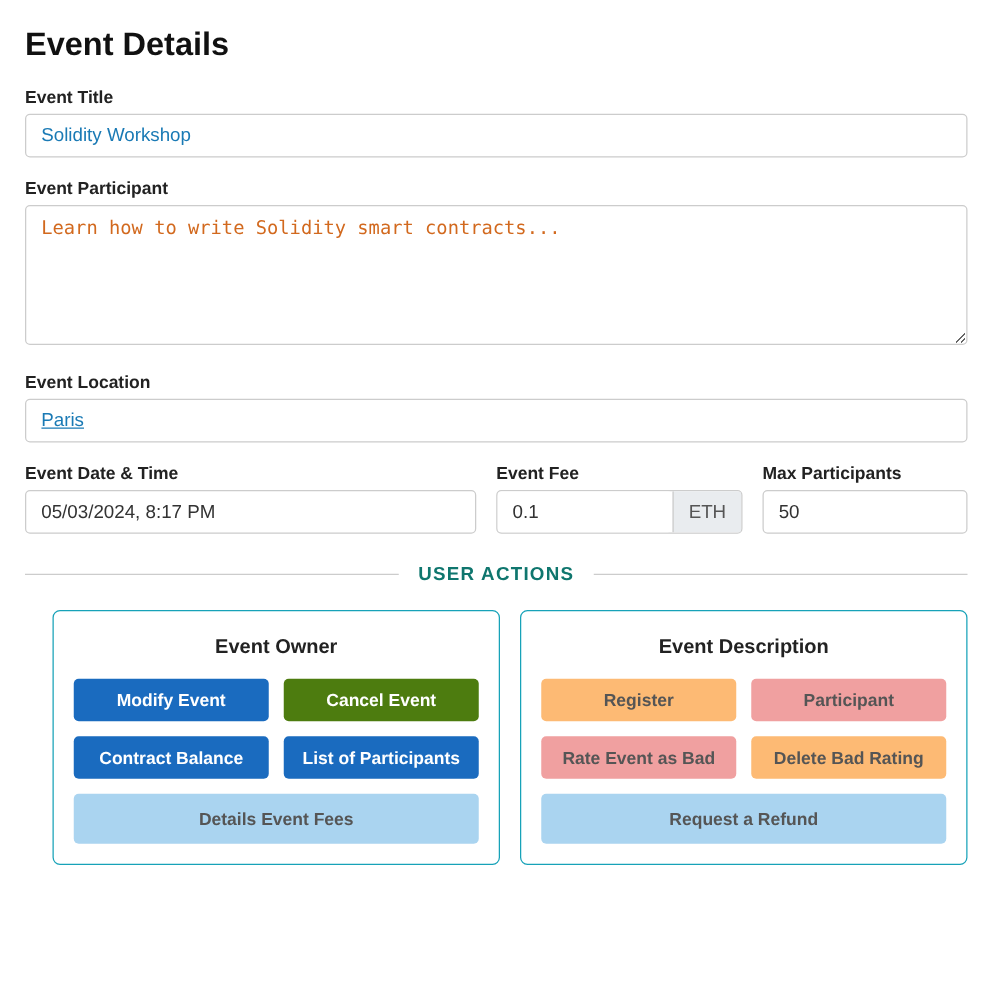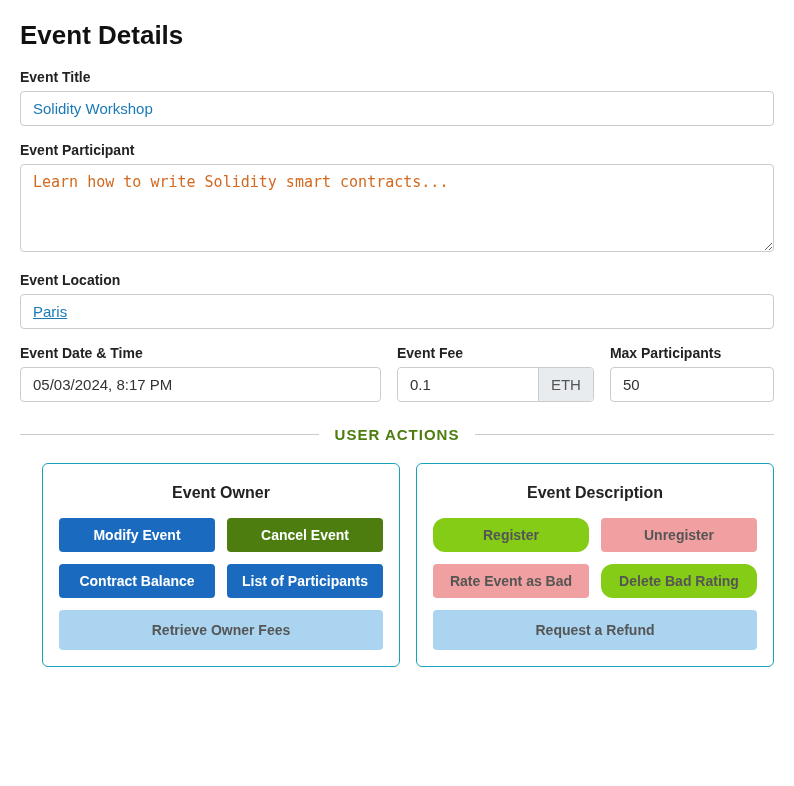--- a/index.html
+++ b/index.html
@@ -33,21 +33,21 @@
       width: 100%;
       border: 1px solid #ccc;
       border-radius: 4px;
       padding: 8px 12px;
       font-size: 15px;
       color: #333;
       outline: none;
     }
 
     textarea {
-      height: 88px;
+      height: 112px;
       resize: vertical;
       color: #d2691e;
     }
 
     input[type="text"] {
       color: #333;
     }
 
     .event-title-input {
       color: #1a7ab5 !important;
@@ -110,21 +110,21 @@
     .divider-section hr {
       flex: 1;
       border: none;
       border-top: 1px solid #ccc;
     }
 
     .divider-label {
       padding: 0 16px;
       font-size: 15px;
       font-weight: bold;
-      color: #4d7c0f;
+      color: #0f766e;
       letter-spacing: 1px;
     }
 
     .user-actions-row {
       display: flex;
       gap: 16px;
       margin-left: 22px;
     }
 
     .panel {
@@ -164,23 +164,22 @@
       background: #1a6bbf;
       color: #fff;
     }
 
     .btn-red {
       background: #4d7c0f;
       color: #fff;
     }
 
     .btn-light-blue {
-      background: #84cc16;
-      color: #555;
-      border-radius: 12px;
+      background: #fdba74;
+      color: #555;
     }
 
     .btn-light-red {
       background: #f0a0a0;
       color: #555;
     }
 
     .btn-full {
       width: 100%;
       background: #aad4f0;
@@ -251,30 +250,30 @@
       <button class="btn btn-blue">Modify Event</button>
       <button class="btn btn-red">Cancel Event</button>
     </div>
 
     <div class="btn-row">
       <button class="btn btn-blue">Contract Balance</button>
       <button class="btn btn-blue">List of Participants</button>
     </div>
 
     <div class="btn-full-row">
-      <button class="btn-full">Retrieve Owner Fees</button>
+      <button class="btn-full">Details Event Fees</button>
     </div>
   </div>
 
   <div class="panel">
     <div class="panel-title">Event Description</div>
 
     <div class="btn-row">
       <button class="btn btn-light-blue">Register</button>
-      <button class="btn btn-light-red">Unregister</button>
+      <button class="btn btn-light-red">Participant</button>
     </div>
 
     <div class="btn-row">
       <button class="btn btn-light-red">Rate Event as Bad</button>
       <button class="btn btn-light-blue">Delete Bad Rating</button>
     </div>
 
     <div class="btn-full-row">
       <button class="btn-full">Request a Refund</button>
     </div>

